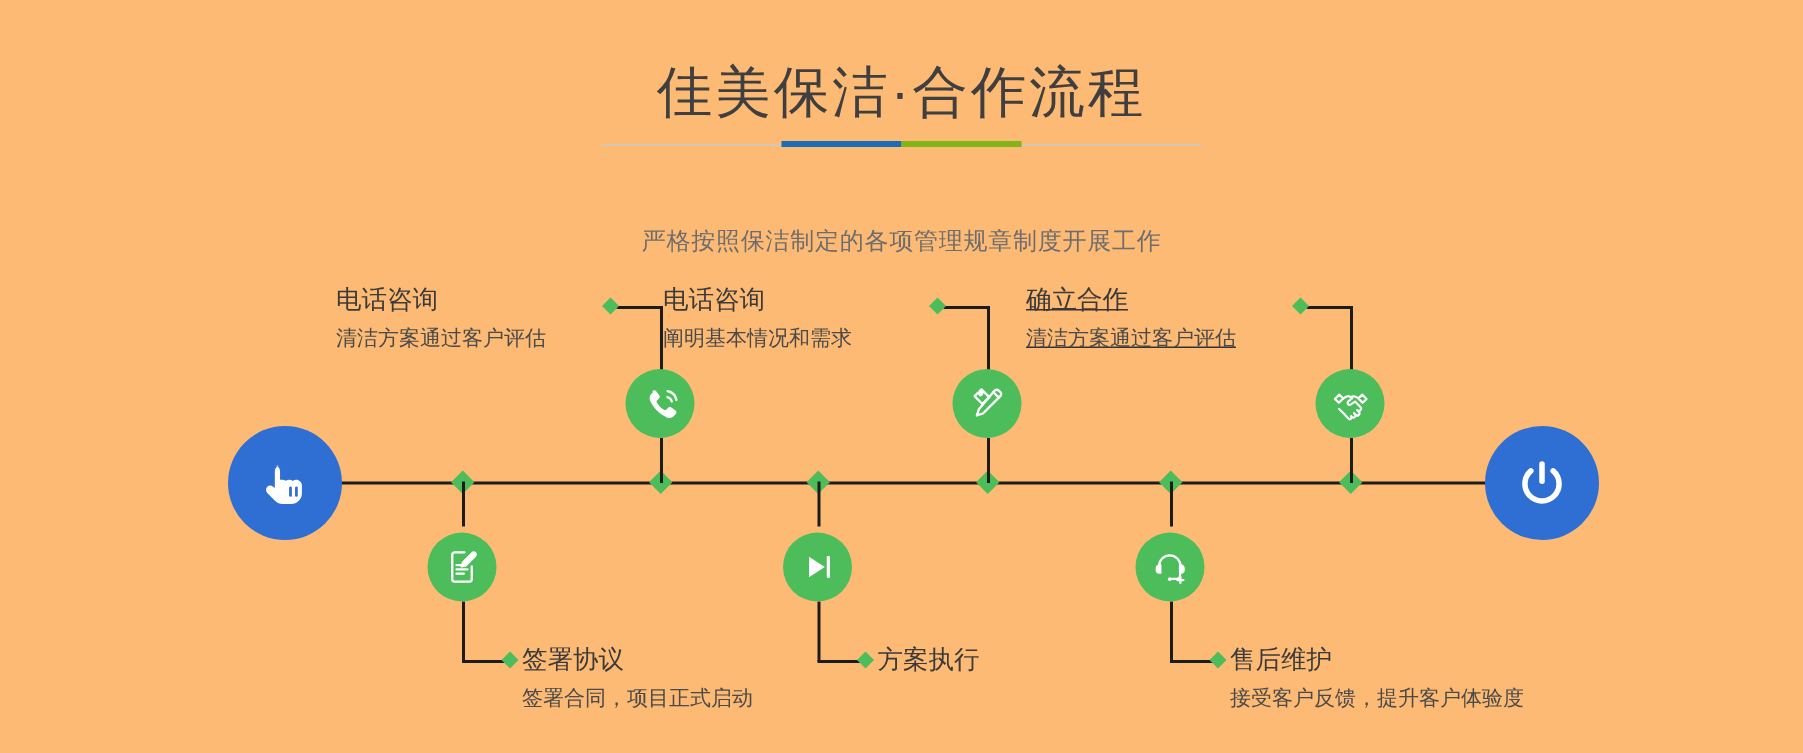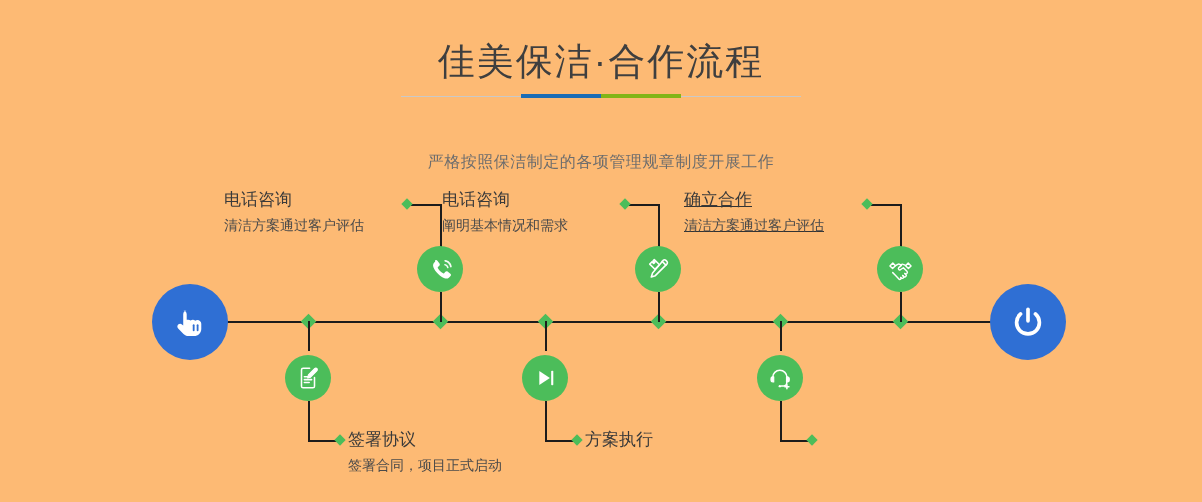--- a/index.html
+++ b/index.html
@@ -313,14 +313,18 @@
       <svg width="26" height="26" viewBox="0 0 32 32" fill="none" stroke="#ffffff" stroke-width="1.8" stroke-linejoin="round" stroke-linecap="round">
         <path d="M7 17.5v-2.2a8.8 8.8 0 0 1 17.6 0v2.2"></path>
         <path d="M6.6 14.6c-1 .3-1.7 1.2-1.7 2.3v1.6c0 1.3 1.1 2.4 2.4 2.4h1V14.4h-1c-.2 0-.5 0-.7.2z" fill="#ffffff" stroke-width="1.4"></path>
         <path d="M25 14.4h-1v6.5h1c1.3 0 2.4-1.1 2.4-2.4v-1.6c0-1.3-1.1-2.5-2.4-2.5z" fill="#ffffff" stroke-width="1.4"></path>
         <path d="M24.3 21.2v1.1c0 1.9-1.6 3.5-3.5 3.5h-3.3"></path>
         <circle cx="15.8" cy="26" r="1.5" fill="#ffffff" stroke="none"></circle>
         <path d="M24.5 24.2v5M22 26.7h5" stroke-width="1.9"></path>
       </svg>
     </span>
   </div>
+  <div class="label-block align-left" style="left:820px; top:429px; width:250px;">
+    <div class="lbl-title">售后维护</div>
+    <div class="lbl-desc">接受客户反馈，提升客户体验度</div>
+  </div>
 
 </div>
 
 </body></html>

